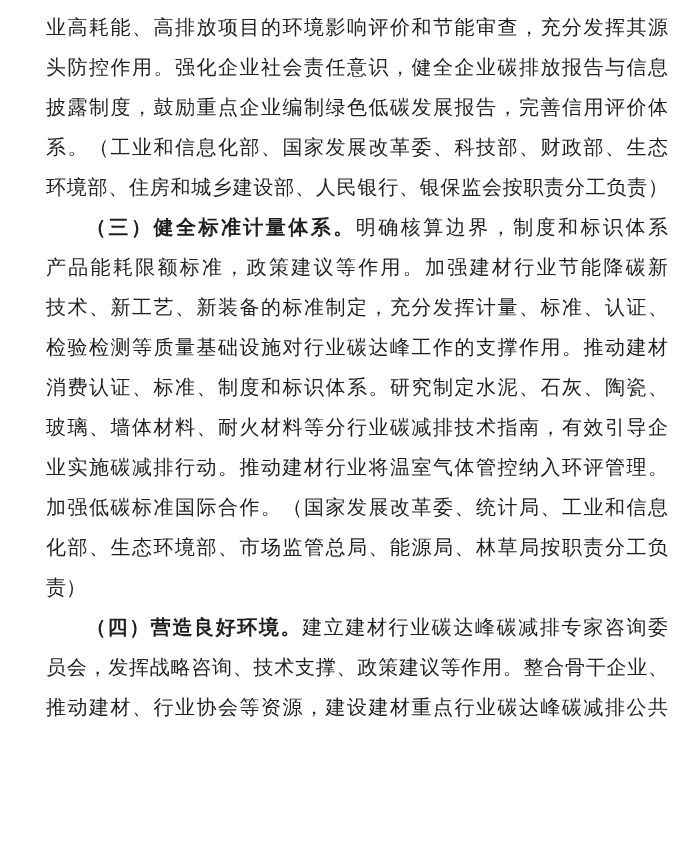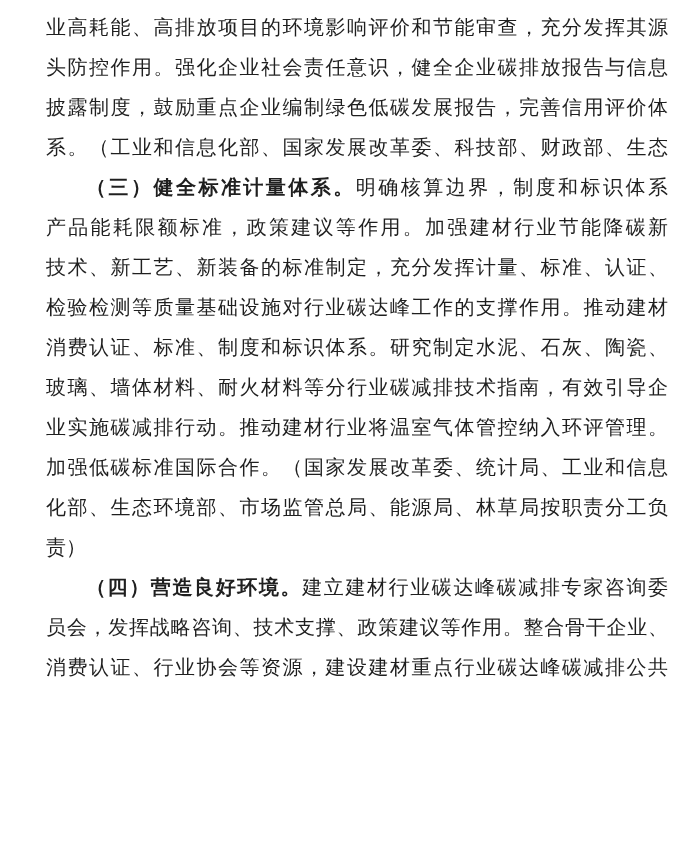--- a/index.html
+++ b/index.html
@@ -41,32 +41,33 @@
 </head>
 <body>
 
 <div class="page">
   <div>
       <div class="paragraph">
         <div class="line fill"><span>业高耗能、高排放项目的环境影响评价和节能审查，充分发挥其源</span></div>
         <div class="line fill"><span>头防控作用。强化企业社会责任意识，健全企业碳排放报告与信息</span></div>
         <div class="line fill"><span>披露制度，鼓励重点企业编制绿色低碳发展报告，完善信用评价体</span></div>
         <div class="line fill"><span>系。（工业和信息化部、国家发展改革委、科技部、财政部、生态</span></div>
+        <div class="line fill"><span>环境部、住房和城乡建设部、人民银行、银保监会按职责分工负责）</span></div>
       </div>
       <div class="paragraph">
         <div class="line fill indent"><b>（三）健全标准计量体系。</b><span>明确核算边界，制度和标识体系</span></div>
         <div class="line fill"><span>产品能耗限额标准，政策建议等作用。加强建材行业节能降碳新</span></div>
         <div class="line fill"><span>技术、新工艺、新装备的标准制定，充分发挥计量、标准、认证、</span></div>
         <div class="line fill"><span>检验检测等质量基础设施对行业碳达峰工作的支撑作用。推动建材</span></div>
         <div class="line fill"><span>消费认证、标准、制度和标识体系。研究制定水泥、石灰、陶瓷、</span></div>
         <div class="line fill"><span>玻璃、墙体材料、耐火材料等分行业碳减排技术指南，有效引导企</span></div>
         <div class="line fill"><span>业实施碳减排行动。推动建材行业将温室气体管控纳入环评管理。</span></div>
         <div class="line fill"><span>加强低碳标准国际合作。（国家发展改革委、统计局、工业和信息</span></div>
         <div class="line fill"><span>化部、生态环境部、市场监管总局、能源局、林草局按职责分工负</span></div>
         <div class="line left"><span>责）</span></div>
       </div>
       <div class="paragraph">
         <div class="line fill indent"><b>（四）营造良好环境。</b><span>建立建材行业碳达峰碳减排专家咨询委</span></div>
         <div class="line fill"><span>员会，发挥战略咨询、技术支撑、政策建议等作用。整合骨干企业、</span></div>
-        <div class="line fill"><span>消费认证、行业协会等资源，建设建材重点行业碳达峰碳减排公共</span></div>
+        <div class="line fill"><span>推动建材、行业协会等资源，建设建材重点行业碳达峰碳减排公共</span></div>
       </div>
     </div>
 </div>
 
 </body></html>

